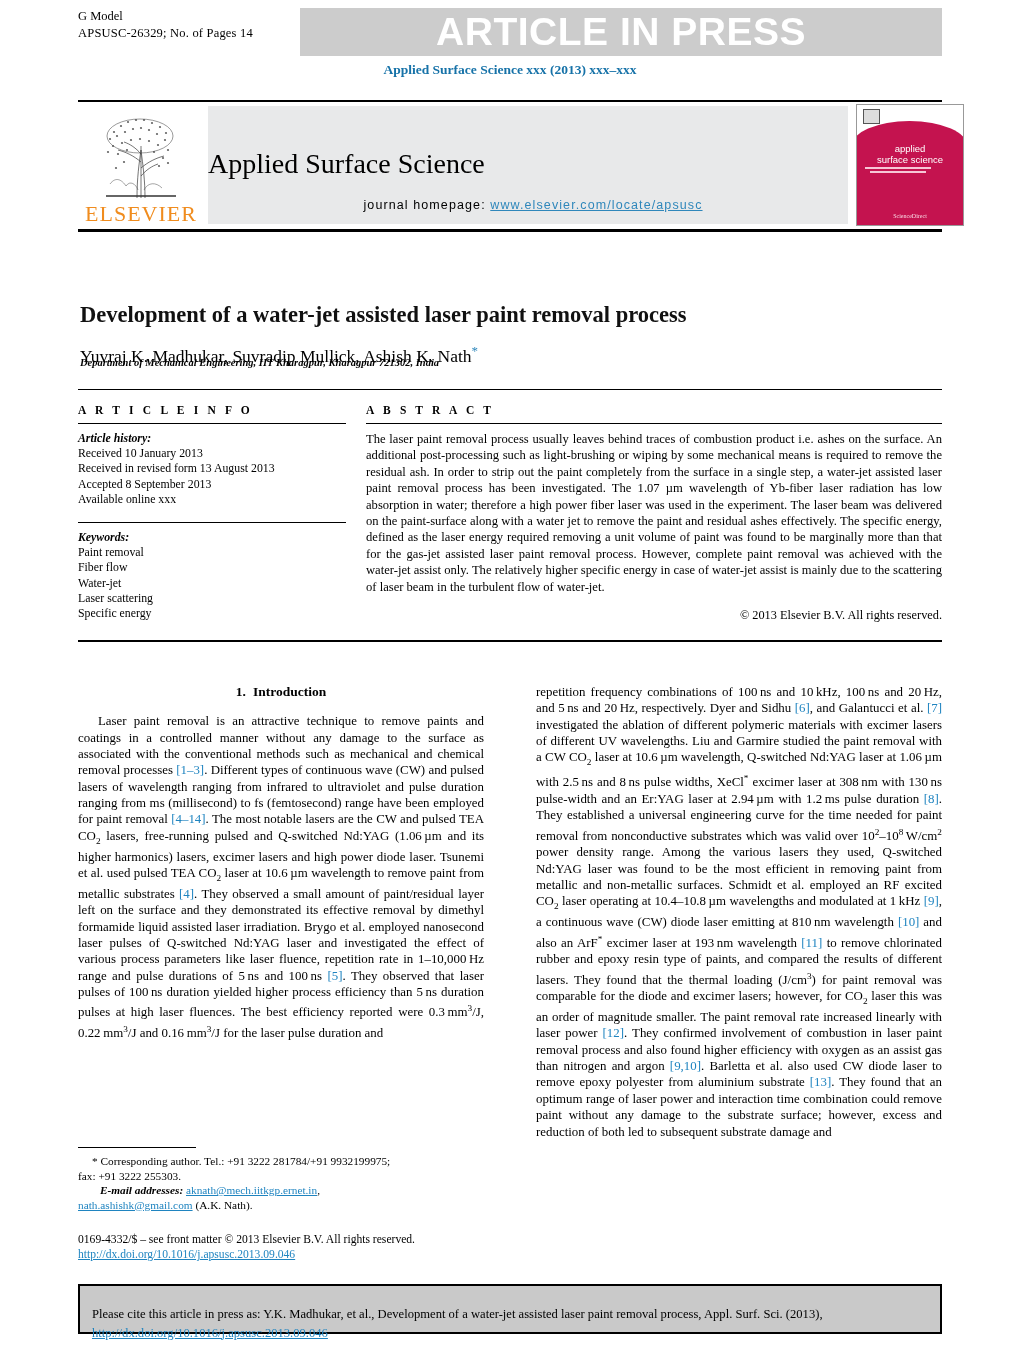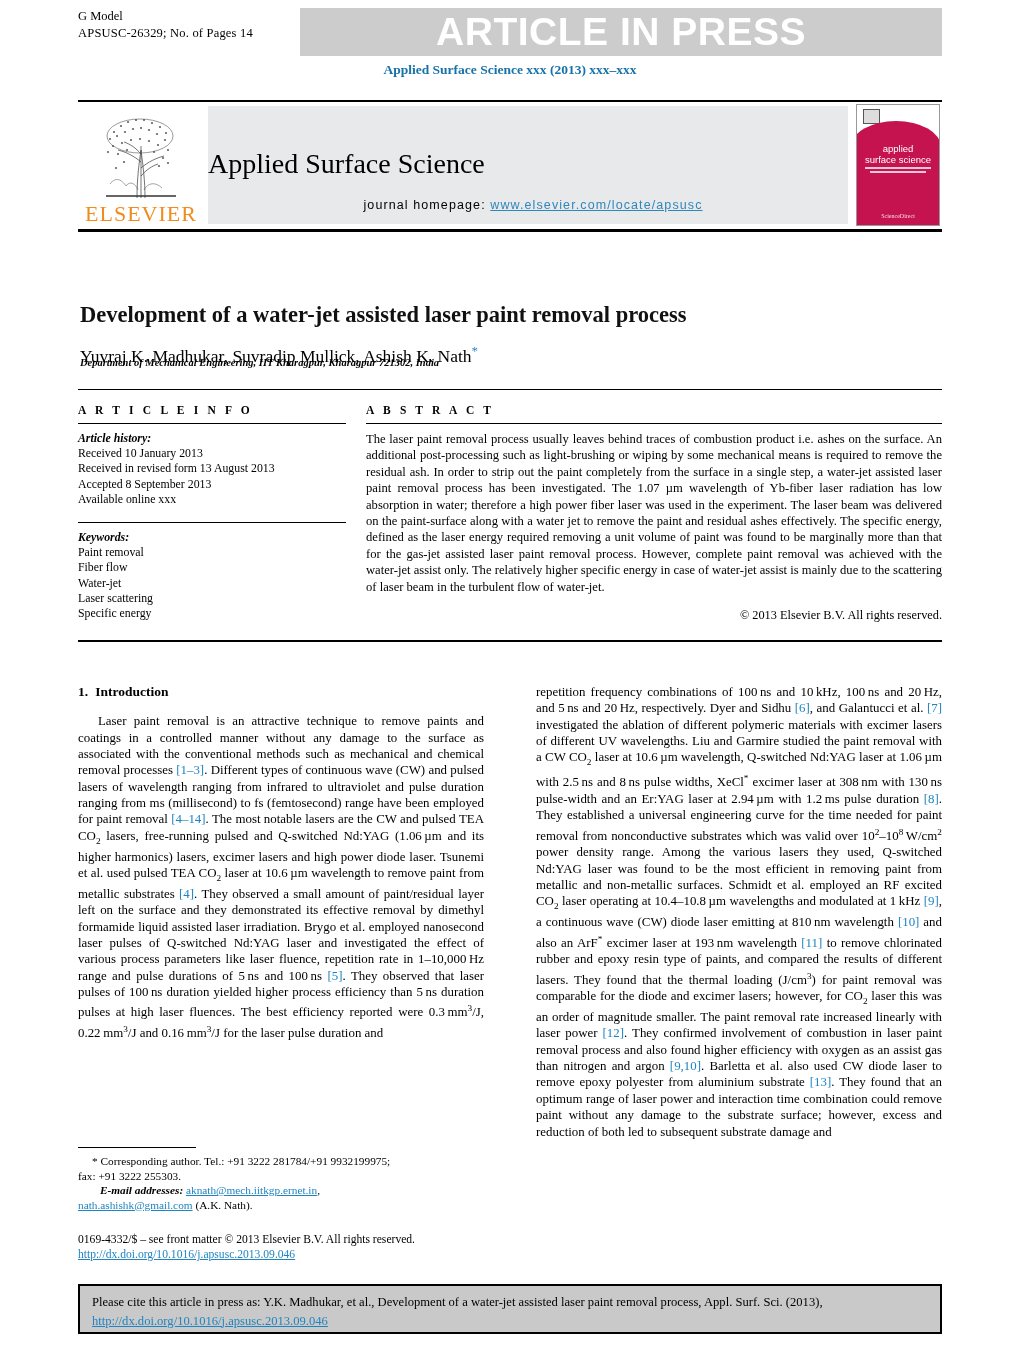--- a/index.html
+++ b/index.html
@@ -94,21 +94,21 @@
     text-align: center;
     font-family: "Liberation Sans", sans-serif;
     font-size: 12.5px;
     letter-spacing: 1.1px;
     padding-left: 10px;
   }
   .cb-home .url { color: #2f87bb; }
 
   .cover-thumb {
     position: absolute; left: 778px; top: 4px;
-    width: 84px; height: 122px;
+    width: 108px; height: 122px;
     border: 1px solid #999;
     background: #fff;
     overflow: hidden;
     padding-left: 9px;
   }
   .cover-top-white { position: absolute; left:0; top:0; width:100%; height:24px; background:#fff; }
   .cover-mini-logo {
     position: absolute; left: 6px; top: 4px; width: 17px; height: 15px;
     border: 1px solid #555; background: #ddd;
     font-size: 4px;
@@ -206,21 +206,21 @@
   .body-col {
     position: absolute; top: 684px; width: 406px;
     font-family: "Liberation Serif", serif;
     font-size: 12.9px; line-height: 16.35px;
     text-align: justify;
   }
   #col-left  { left: 78px; }
   #col-right { left: 536px; }
   .h2 {
     font-weight: bold; font-size: 13.5px;
-    margin: 0 0 13px 0; text-align: left;
+    margin: 0 0 13px 0; text-align: center;
   }
   .h2 .num { margin-right: 7px; }
   .para { margin: 0; text-indent: 20px; }
   .ref { color: #1f84c0; }
   sub, sup { font-size: 72%; }
 
   
   .foot-rule {
     position: absolute; left: 78px; top: 1147px; width: 118px; height: 1px;
     background: #000;
@@ -238,21 +238,21 @@
     font-size: 11.6px; line-height: 15px;
   }
   .doi-link { color: #1f84c0; }
 
   
   .cite-box {
     position: absolute; left: 78px; top: 1284px;
     width: 864px; height: 50px;
     background: #c9c9c9;
     border: 2px solid #000;
-    padding: 8px 12px 0 12px;
+    padding: 20px 12px 0 12px;
   }
   .cite-line {
     font-family: "Liberation Serif", serif;
     font-size: 12.6px; line-height: 16.5px;
   }
 </style>
 </head>
 <body>
 
 <div class="banner-row">

